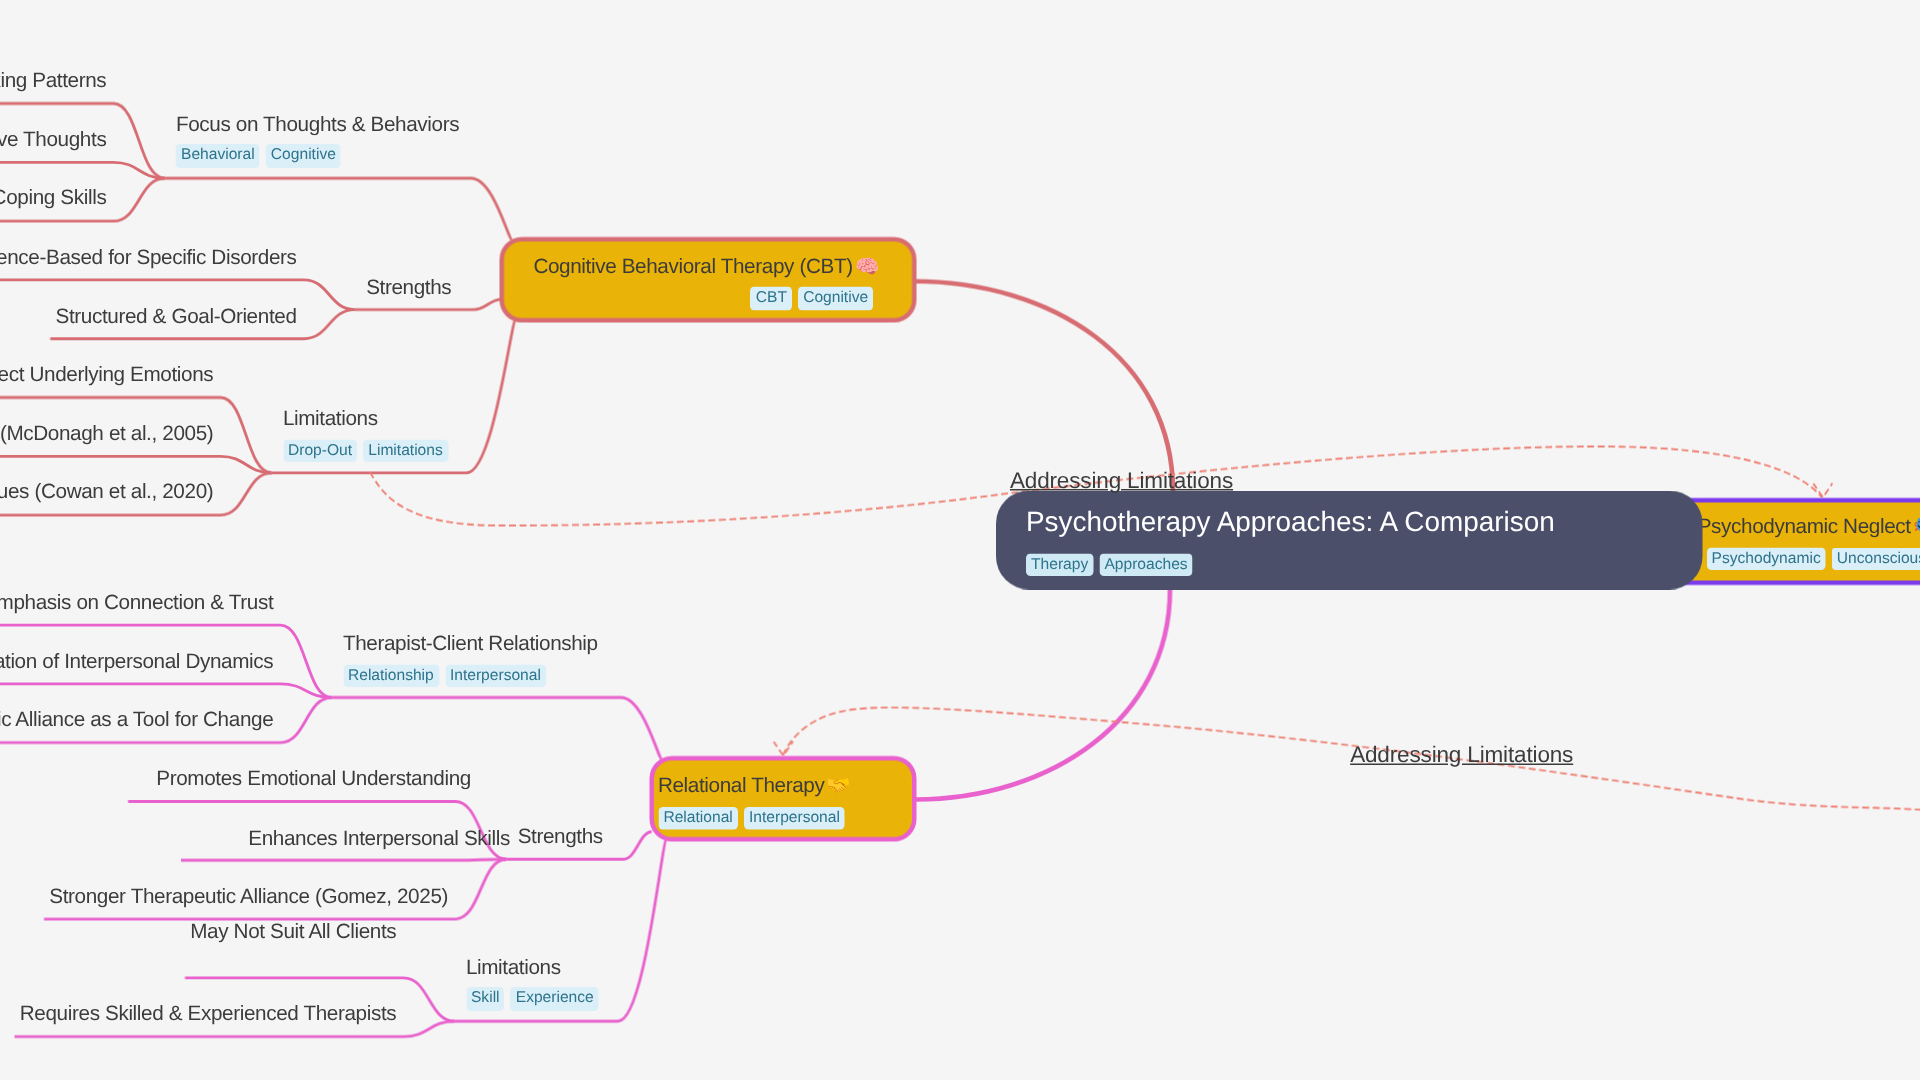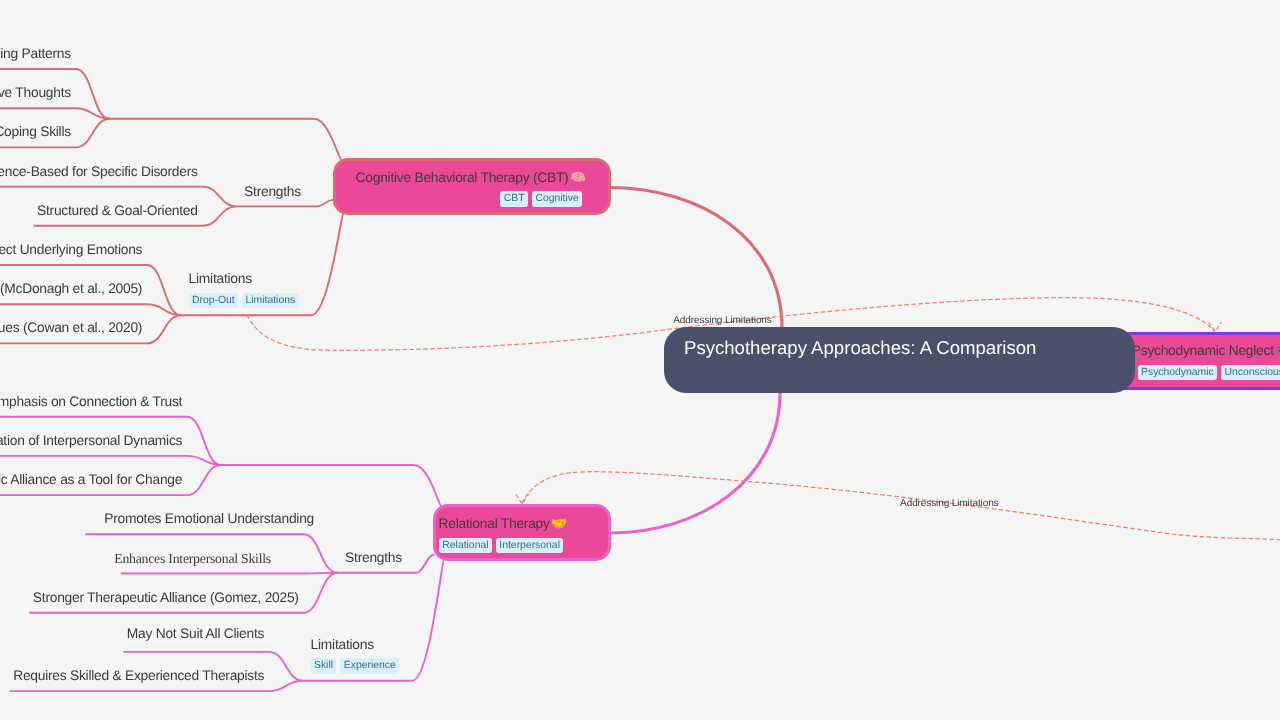--- a/index.html
+++ b/index.html
@@ -14,33 +14,33 @@
   .leaf{position:absolute;white-space:nowrap;font-size:13.8px;line-height:14px;
         letter-spacing:-0.25px;color:#3c3c3c;}
   .grp{position:absolute;white-space:nowrap;}
   .grp-t{font-size:13.8px;line-height:14px;letter-spacing:-0.25px;color:#3c3c3c;
          white-space:nowrap;}
   .tags{white-space:nowrap;font-size:0;line-height:0;}
   .tag{display:inline-block;background:#daeff7;color:#2e738c;font-size:10.4px;
        border-radius:3px;padding:0 3.4px;margin-right:4px;line-height:15.2px;
        height:15.2px;vertical-align:top;letter-spacing:0;}
   .grp .tags{margin-top:6.6px;}
-  .card{position:absolute;background:#ec4899;border-radius:15px;box-sizing:border-box;
+  .card{position:absolute;background:#eab308;border-radius:15px;box-sizing:border-box;
         border-style:solid;border-width:3px;}
   .card-inner{position:absolute;}
   .card .tags{margin-top:6.5px;text-align:right;}
   .card-t{font-size:13.8px;line-height:14px;letter-spacing:-0.25px;color:#3c3c3c;
           white-space:nowrap;}
   .emoji{font-size:13px;letter-spacing:0;padding-left:1.5px;}
   #root{position:absolute;background:#4b4f6a;border-radius:22px;box-sizing:border-box;}
   #root .card-t{font-size:18.6px;line-height:19px;letter-spacing:0;color:#ffffff;}
   #root .tags{margin-top:11.85px;}
   #root .tag{background:#cfeaf4;color:#2e738c;}
-  .xlabel{position:absolute;font-size:10px;line-height:12px;letter-spacing:-0.1px;
-          color:#3c3c3c;white-space:nowrap;}
+  .xlabel{position:absolute;font-size:15px;line-height:12px;letter-spacing:-0.1px;
+          color:#3c3c3c;white-space:nowrap;text-decoration:underline;}
 
 </style>
 </head>
 <body>
 
 <div id="stage">
 <svg id="edges" viewBox="0 0 1280 720">
   <path d="M -2 69 L 75.7 69 C 92.7 69, 92.7 118.8, 109.7 118.8" fill="none" stroke="#d76d73" stroke-width="1.9"></path>
   <path d="M -2 108.2 L 75.7 108.2 C 92.7 108.2, 92.7 118.8, 109.7 118.8" fill="none" stroke="#d76d73" stroke-width="1.9"></path>
   <path d="M -2 147.4 L 75.7 147.4 C 92.7 147.4, 92.7 118.8, 109.7 118.8" fill="none" stroke="#d76d73" stroke-width="1.9"></path>
@@ -76,30 +76,38 @@
 <div class="leaf" style="right:1209.1px;bottom:580.6px;">Developing Practical Coping Skills</div>
 <div class="leaf" style="right:1082.3px;bottom:541.4px;">Strong Evidence-Based for Specific Disorders</div>
 <div class="leaf" style="right:1082.3px;bottom:502.2px;text-align:center;">Structured &amp; Goal-Oriented</div>
 <div class="leaf" style="right:1137.8px;bottom:463px;">May Neglect Underlying Emotions</div>
 <div class="leaf" style="right:1137.8px;bottom:423.8px;">Higher Drop-Out Rates (McDonagh et al., 2005)</div>
 <div class="leaf" style="right:1137.8px;bottom:384.6px;">Therapist Skill Issues (Cowan et al., 2020)</div>
 <div class="leaf" style="right:1097.8px;bottom:311.3px;">Emphasis on Connection &amp; Trust</div>
 <div class="leaf" style="right:1097.8px;bottom:272.1px;">Exploration of Interpersonal Dynamics</div>
 <div class="leaf" style="right:1097.8px;bottom:232.9px;">Therapeutic Alliance as a Tool for Change</div>
 <div class="leaf" style="right:966px;bottom:193.7px;">Promotes Emotional Understanding</div>
-<div class="leaf" style="right:1009px;bottom:154.5px;font-family:Liberation Serif, serif;">Enhances Interpersonal Skills</div>
+<div class="leaf" style="right:940px;bottom:154.5px;">Enhances Interpersonal Skills</div>
 <div class="leaf" style="right:981.3px;bottom:115.3px;">Stronger Therapeutic Alliance (Gomez, 2025)</div>
-<div class="leaf" style="right:1015.8px;bottom:79px;text-align:center;">May Not Suit All Clients</div>
+<div class="leaf" style="right:1015.8px;bottom:92px;text-align:center;">May Not Suit All Clients</div>
 <div class="leaf" style="right:1015.8px;bottom:36.9px;">Requires Skilled &amp; Experienced Therapists</div>
+<div class="grp" style="left:117.3px;bottom:608.5px;">
+      <div class="grp-t">Focus on Thoughts &amp; Behaviors</div>
+      <div class="tags"><span class="tag">Behavioral</span><span class="tag">Cognitive</span></div>
+    </div>
 <div class="grp" style="left:244.1px;bottom:521.4px;">
       <div class="grp-t">Strengths</div>
     </div>
 <div class="grp" style="left:188.6px;bottom:412.1px;">
       <div class="grp-t">Limitations</div>
       <div class="tags"><span class="tag">Drop-Out</span><span class="tag">Limitations</span></div>
+    </div>
+<div class="grp" style="left:228.6px;bottom:262.3px;">
+      <div class="grp-t">Therapist-Client Relationship</div>
+      <div class="tags"><span class="tag">Relationship</span><span class="tag">Interpersonal</span></div>
     </div>
 <div class="grp" style="left:345.1px;bottom:155px;">
       <div class="grp-t">Strengths</div>
     </div>
 <div class="grp" style="left:310.6px;bottom:46.5px;">
       <div class="grp-t">Limitations</div>
       <div class="tags"><span class="tag">Skill</span><span class="tag">Experience</span></div>
     </div>
 <div class="card" style="left:333.1px;top:157.8px;width:277.5px;height:57px;border-color:#d76d73;">
       <div class="card-inner" style="left:19.5px;top:10.1px;">
@@ -115,17 +123,18 @@
     </div>
 <div class="card" style="left:1109.7px;top:331.6px;width:268px;height:58.7px;border-color:#7c3aed;">
       <div class="card-inner" style="left:19.1px;top:9.6px;">
         <div class="card-t"><span>Psychodynamic Neglect</span><span class="emoji">🎭</span></div>
         <div class="tags"><span class="tag">Psychodynamic</span><span class="tag">Unconscious</span></div>
       </div>
     </div>
 <div id="root" style="left:663.6px;top:326.9px;width:471px;height:66.6px;">
       <div class="card-inner" style="left:20.4px;top:11.35px;">
         <div class="card-t">Psychotherapy Approaches: A Comparison</div>
+        <div class="tags"><span class="tag">Therapy</span><span class="tag">Approaches</span></div>
       </div>
     </div>
 <div class="xlabel" style="left:673.3px;top:314.9px;">Addressing Limitations</div>
 <div class="xlabel" style="left:900.1px;top:497.6px;">Addressing Limitations</div>
 </div>
 
 </body></html>

